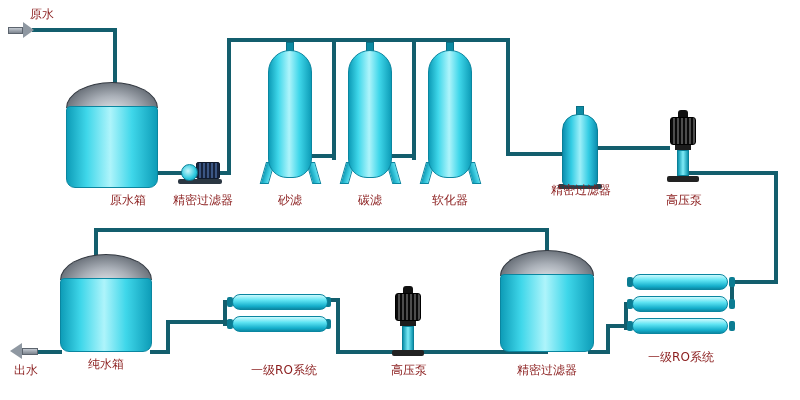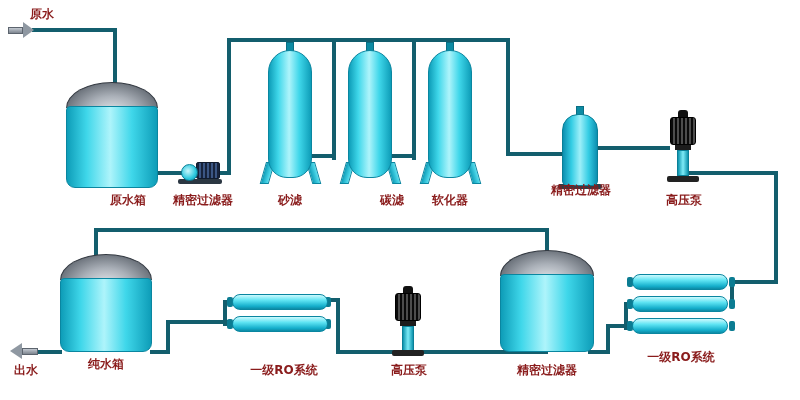--- a/index.html
+++ b/index.html
@@ -2,21 +2,21 @@
 <html><head>
 <meta charset="utf-8">
 <style>
   html,body{margin:0;padding:0;background:#fff;}
   #canvas{position:relative;width:800px;height:400px;background:#ffffff;overflow:hidden;
           font-family:"DejaVu Sans",sans-serif;}
   #canvas *{position:absolute;box-sizing:border-box;}
 
   .pipe{background:#135e6d;}
 
-  .label{color:#8a1c1c;font-size:12px;font-weight:700;white-space:nowrap;
+  .label{color:#8a1c1c;font-size:12px;font-weight:400;white-space:nowrap;
          transform:translateX(-50%);line-height:14px;}
   .label.la{transform:none;}
 
   .tank-dome{background:radial-gradient(ellipse at 50% 120%,#e7eaee 0%,#aab0b8 40%,#565d66 85%,#3a4049 100%);
              border:1px solid #343a42;border-bottom:none;
              border-radius:50% 50% 0 0 / 100% 100% 0 0;}
   .tank-body{background:linear-gradient(90deg,#0e9db8 0%,#3fd7ea 22%,#aef4fb 48%,#3fd7ea 72%,#0e9db8 100%);
              border:1px solid #0a86a0;border-radius:4px 4px 9px 9px;}
 
   .vessel{width:44px;height:128px;border-radius:22px 22px 19px 19px;
@@ -163,21 +163,21 @@
   <div class="ro-tube" style="left:232px;top:294px"></div>
   <div class="ro-tube" style="left:232px;top:316px"></div>
 
   <div class="tank-dome" style="left:60px;top:254px;width:92px;height:26px"></div>
   <div class="tank-body" style="left:60px;top:278px;width:92px;height:74px"></div>
 
   <div class="label la" style="left:30px;top:7px">原水</div>
   <div class="label" style="left:128px;top:193px">原水箱</div>
   <div class="label" style="left:203px;top:193px">精密过滤器</div>
   <div class="label" style="left:290px;top:193px">砂滤</div>
-  <div class="label" style="left:392px;top:193px">碳滤</div>
+  <div class="label" style="left:370px;top:193px">碳滤</div>
   <div class="label" style="left:450px;top:193px">软化器</div>
   <div class="label" style="left:581px;top:183px">精密过滤器</div>
   <div class="label" style="left:684px;top:193px">高压泵</div>
   <div class="label la" style="left:14px;top:363px">出水</div>
   <div class="label" style="left:106px;top:357px">纯水箱</div>
   <div class="label" style="left:284px;top:363px">一级RO系统</div>
   <div class="label" style="left:409px;top:363px">高压泵</div>
   <div class="label" style="left:547px;top:363px">精密过滤器</div>
   <div class="label" style="left:681px;top:350px">一级RO系统</div>
 

